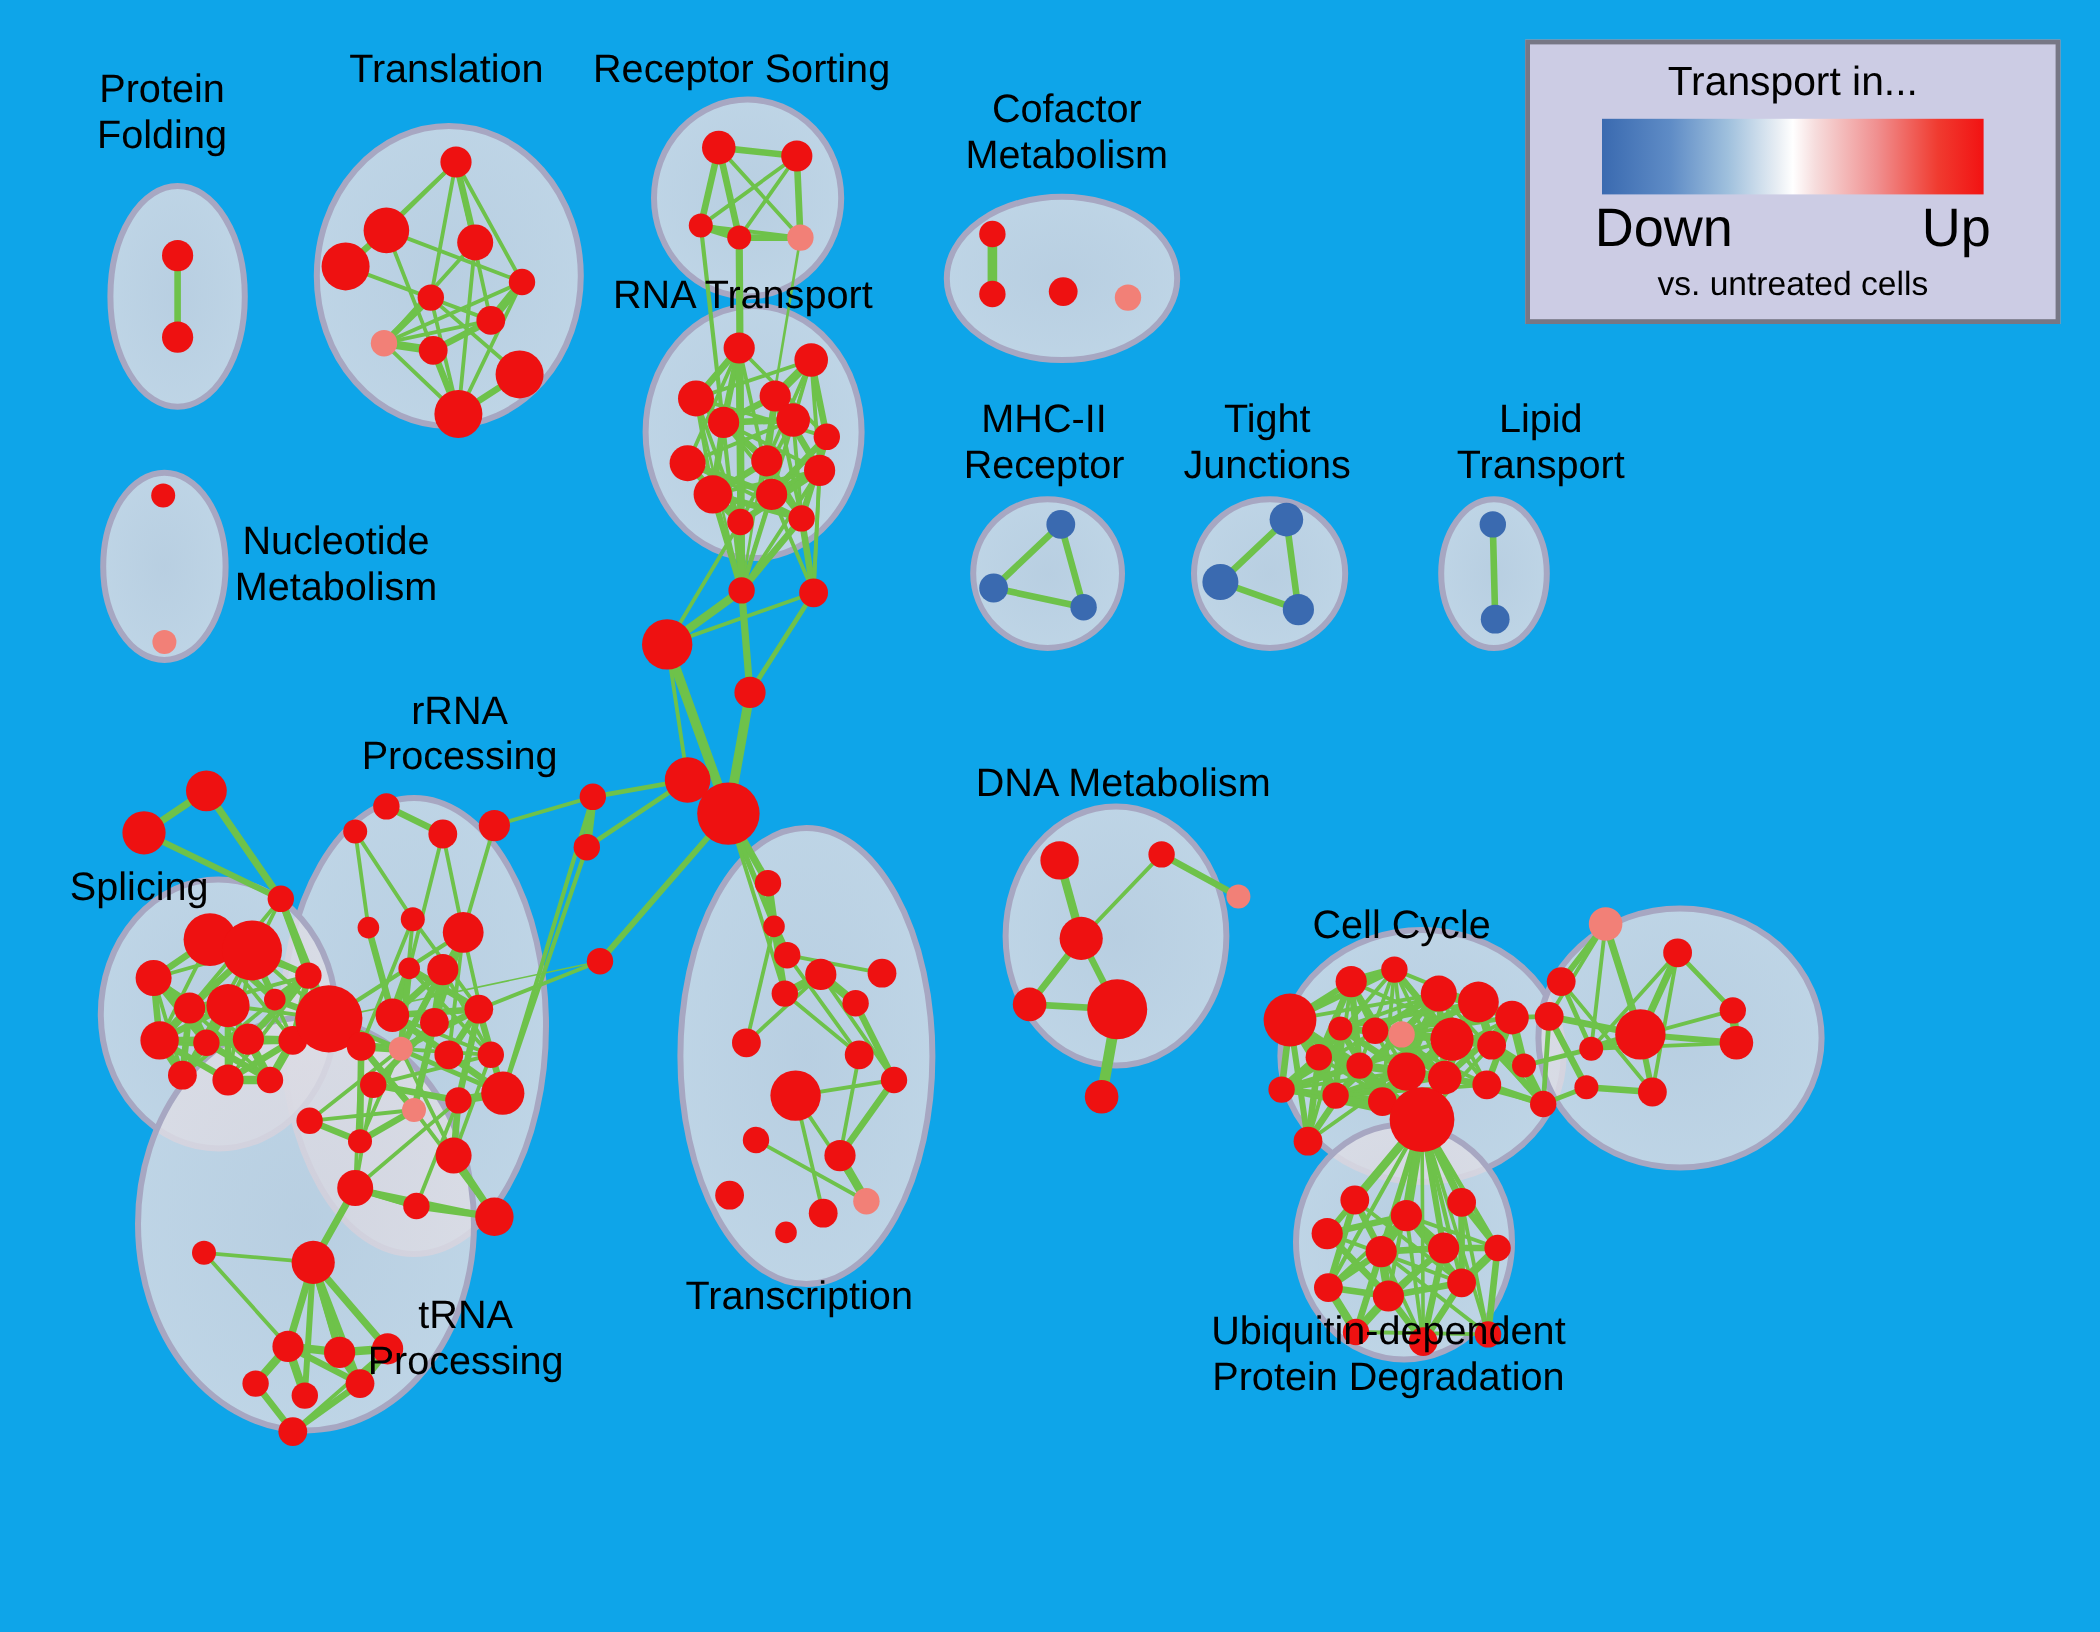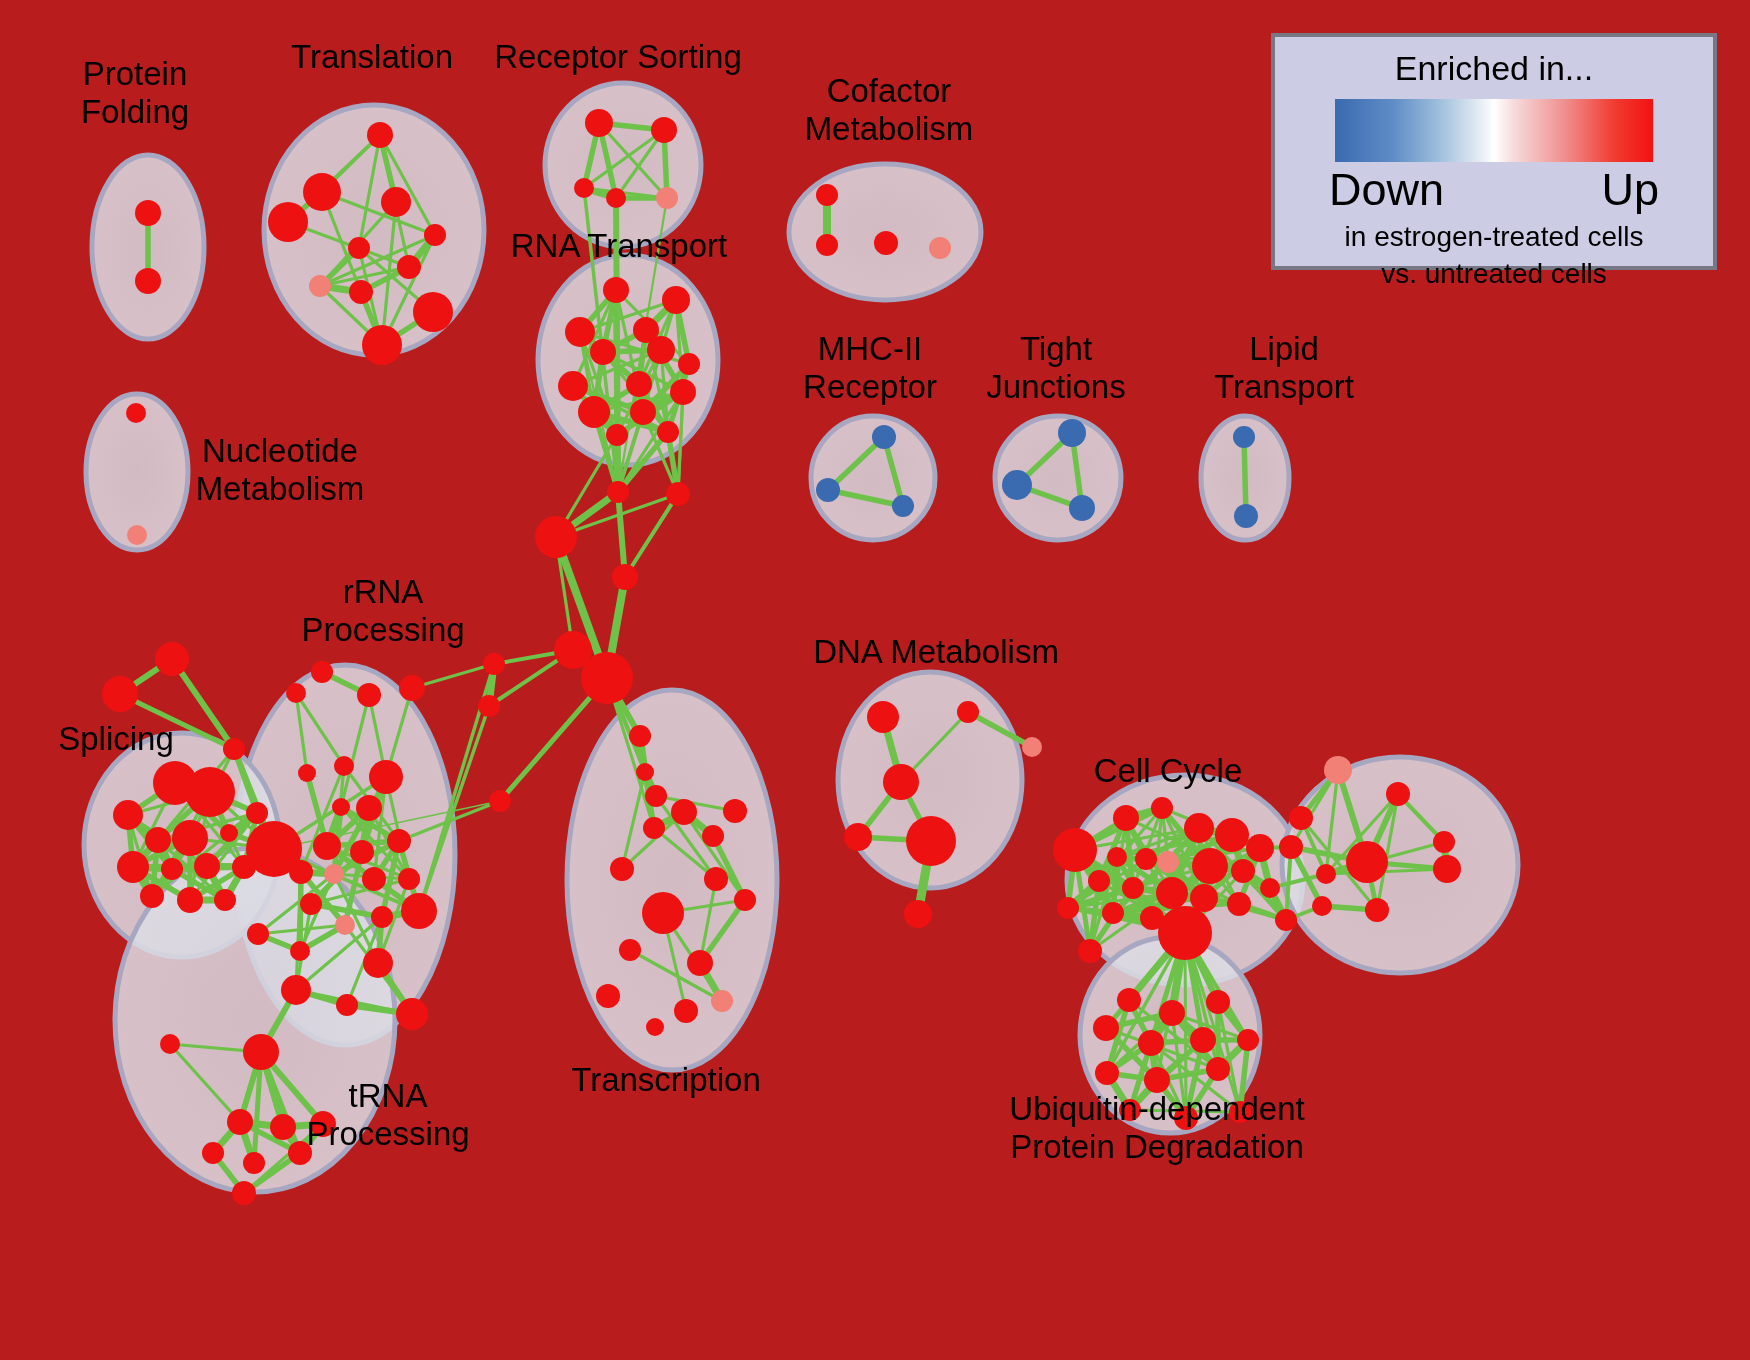--- a/index.html
+++ b/index.html
@@ -4,21 +4,21 @@
 <style>
   html, body {
     margin: 0;
     padding: 0;
     background: #c9c9e2;
   }
   #stage {
     position: relative;
     width: 1750px;
     height: 1360px;
-    background: #b91c1c;
+    background: #0ea5e9;
     overflow: hidden;
     font-family: "Liberation Sans", sans-serif;
   }
   #net {
     position: absolute;
     left: 0; top: 0;
     width: 1750px;
     height: 1360px;
   }
   .clabel {
@@ -773,23 +773,22 @@
   <div class="clabel" style="left:116px;  top:720px;">Splicing</div>
   <div class="clabel" style="left:388px;  top:1077px;">tRNA
 Processing</div>
   <div class="clabel" style="left:666px;  top:1061px;">Transcription</div>
   <div class="clabel" style="left:936px;  top:633px;">DNA Metabolism</div>
   <div class="clabel" style="left:1168px; top:752px;">Cell Cycle</div>
   <div class="clabel" style="left:1157px; top:1090px;">Ubiquitin-dependent
 Protein Degradation</div>
 
   <div id="legend">
-    <div class="ltitle">Enriched in...</div>
+    <div class="ltitle">Transport in...</div>
     <div id="gradbar"></div>
     <div class="ends">
       <span>Down</span>
       <span>Up</span>
     </div>
-    <div class="sub">in estrogen-treated cells</div>
     <div class="sub">vs. untreated cells</div>
   </div>
 
 </div>
 
 </body></html>

